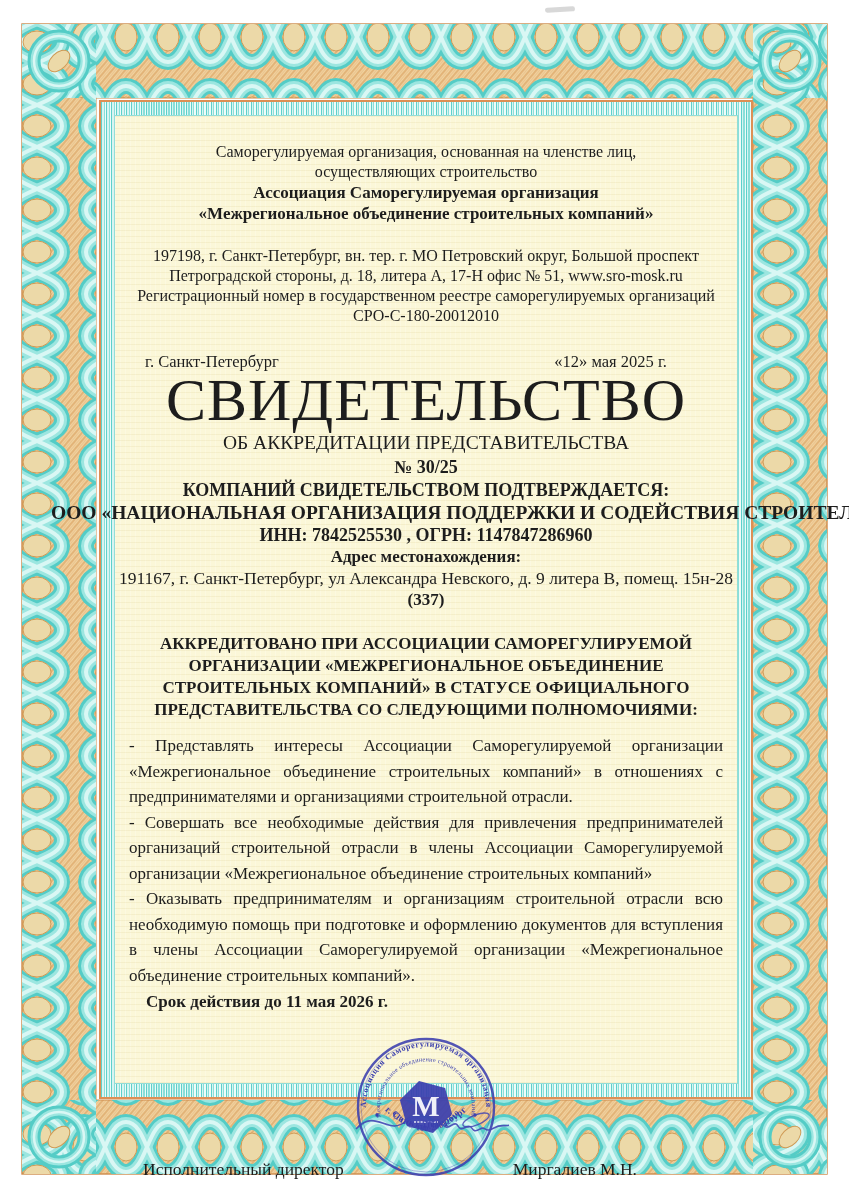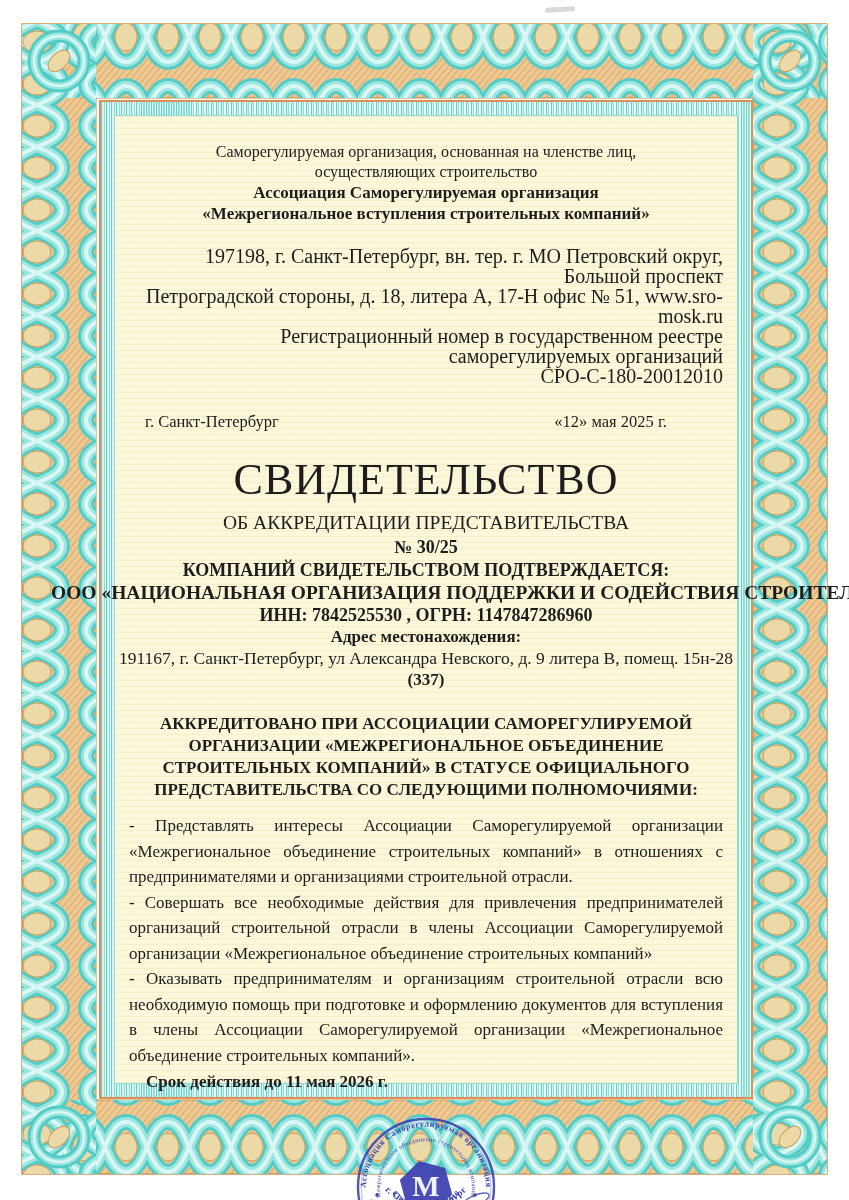--- a/index.html
+++ b/index.html
@@ -18,24 +18,24 @@
     background-color:#fbf7d8;
     background-image:
       repeating-linear-gradient(0deg, rgba(210,192,128,0.16) 0 1px, rgba(0,0,0,0) 1px 6px),
       repeating-linear-gradient(90deg, rgba(255,255,255,0.22) 0 1px, rgba(0,0,0,0) 1px 5px);
     padding:26px 14px 0;box-sizing:border-box;
   }
   .center{text-align:center;}
   .hdr-line{font-size:16px;line-height:20px;}
   .hdr-bold{font-size:17px;line-height:21px;font-weight:bold;}
   .addr-block{margin-top:22px;}
-  .addr-line{font-size:20px;line-height:20px;text-align:right;}
+  .addr-line{font-size:16px;line-height:20px;}
   .city-row{margin-top:26px;display:flex;justify-content:space-between;
     font-size:16.5px;line-height:20px;padding:0 56px 0 16px;}
-  .title-main{margin-top:20px;font-size:44px;line-height:56px;letter-spacing:1px;font-weight:normal;font-family:Liberation Serif, serif;}
+  .title-main{margin-top:0;font-size:60px;line-height:56px;letter-spacing:1px;font-weight:normal;font-family:Liberation Serif, serif;}
   .title-sub{font-size:19.5px;line-height:26px;margin-top:2px;}
   .title-num{font-size:18px;line-height:23px;font-weight:bold;}
   .confirm{font-size:18px;line-height:22px;font-weight:bold;}
   .company{font-size:19.5px;line-height:22px;font-weight:bold;white-space:nowrap;
     text-align:center;margin:1px -78px 0;}
   .inn{font-size:18px;line-height:22px;font-weight:bold;}
   .addr-label{font-size:17px;line-height:21px;font-weight:bold;}
   .address{font-size:17.5px;line-height:22px;font-weight:normal;white-space:nowrap;
     text-align:center;margin:0 -42px;}
   .p337{font-size:17px;line-height:22px;font-weight:bold;}
@@ -112,21 +112,21 @@
 
   <div class="smudge s1"></div>
   <div class="smudge s2"></div>
 
   <div class="frame">
     <div class="paper">
 
       <div class="center hdr-line">Саморегулируемая организация, основанная на членстве лиц,</div>
       <div class="center hdr-line">осуществляющих строительство</div>
       <div class="center hdr-bold">Ассоциация Саморегулируемая организация</div>
-      <div class="center hdr-bold">«Межрегиональное вступления строительных компаний»</div>
+      <div class="center hdr-bold">«Межрегиональное объединение строительных компаний»</div>
 
       <div class="addr-block">
         <div class="center addr-line">197198, г. Санкт-Петербург, вн. тер. г. МО Петровский округ, Большой проспект</div>
         <div class="center addr-line">Петроградской стороны, д. 18, литера А, 17-Н офис № 51, www.sro-mosk.ru</div>
         <div class="center addr-line">Регистрационный номер в государственном реестре саморегулируемых организаций</div>
         <div class="center addr-line">СРО-С-180-20012010</div>
       </div>
 
       <div class="city-row">
         <span>г. Санкт-Петербург</span>

